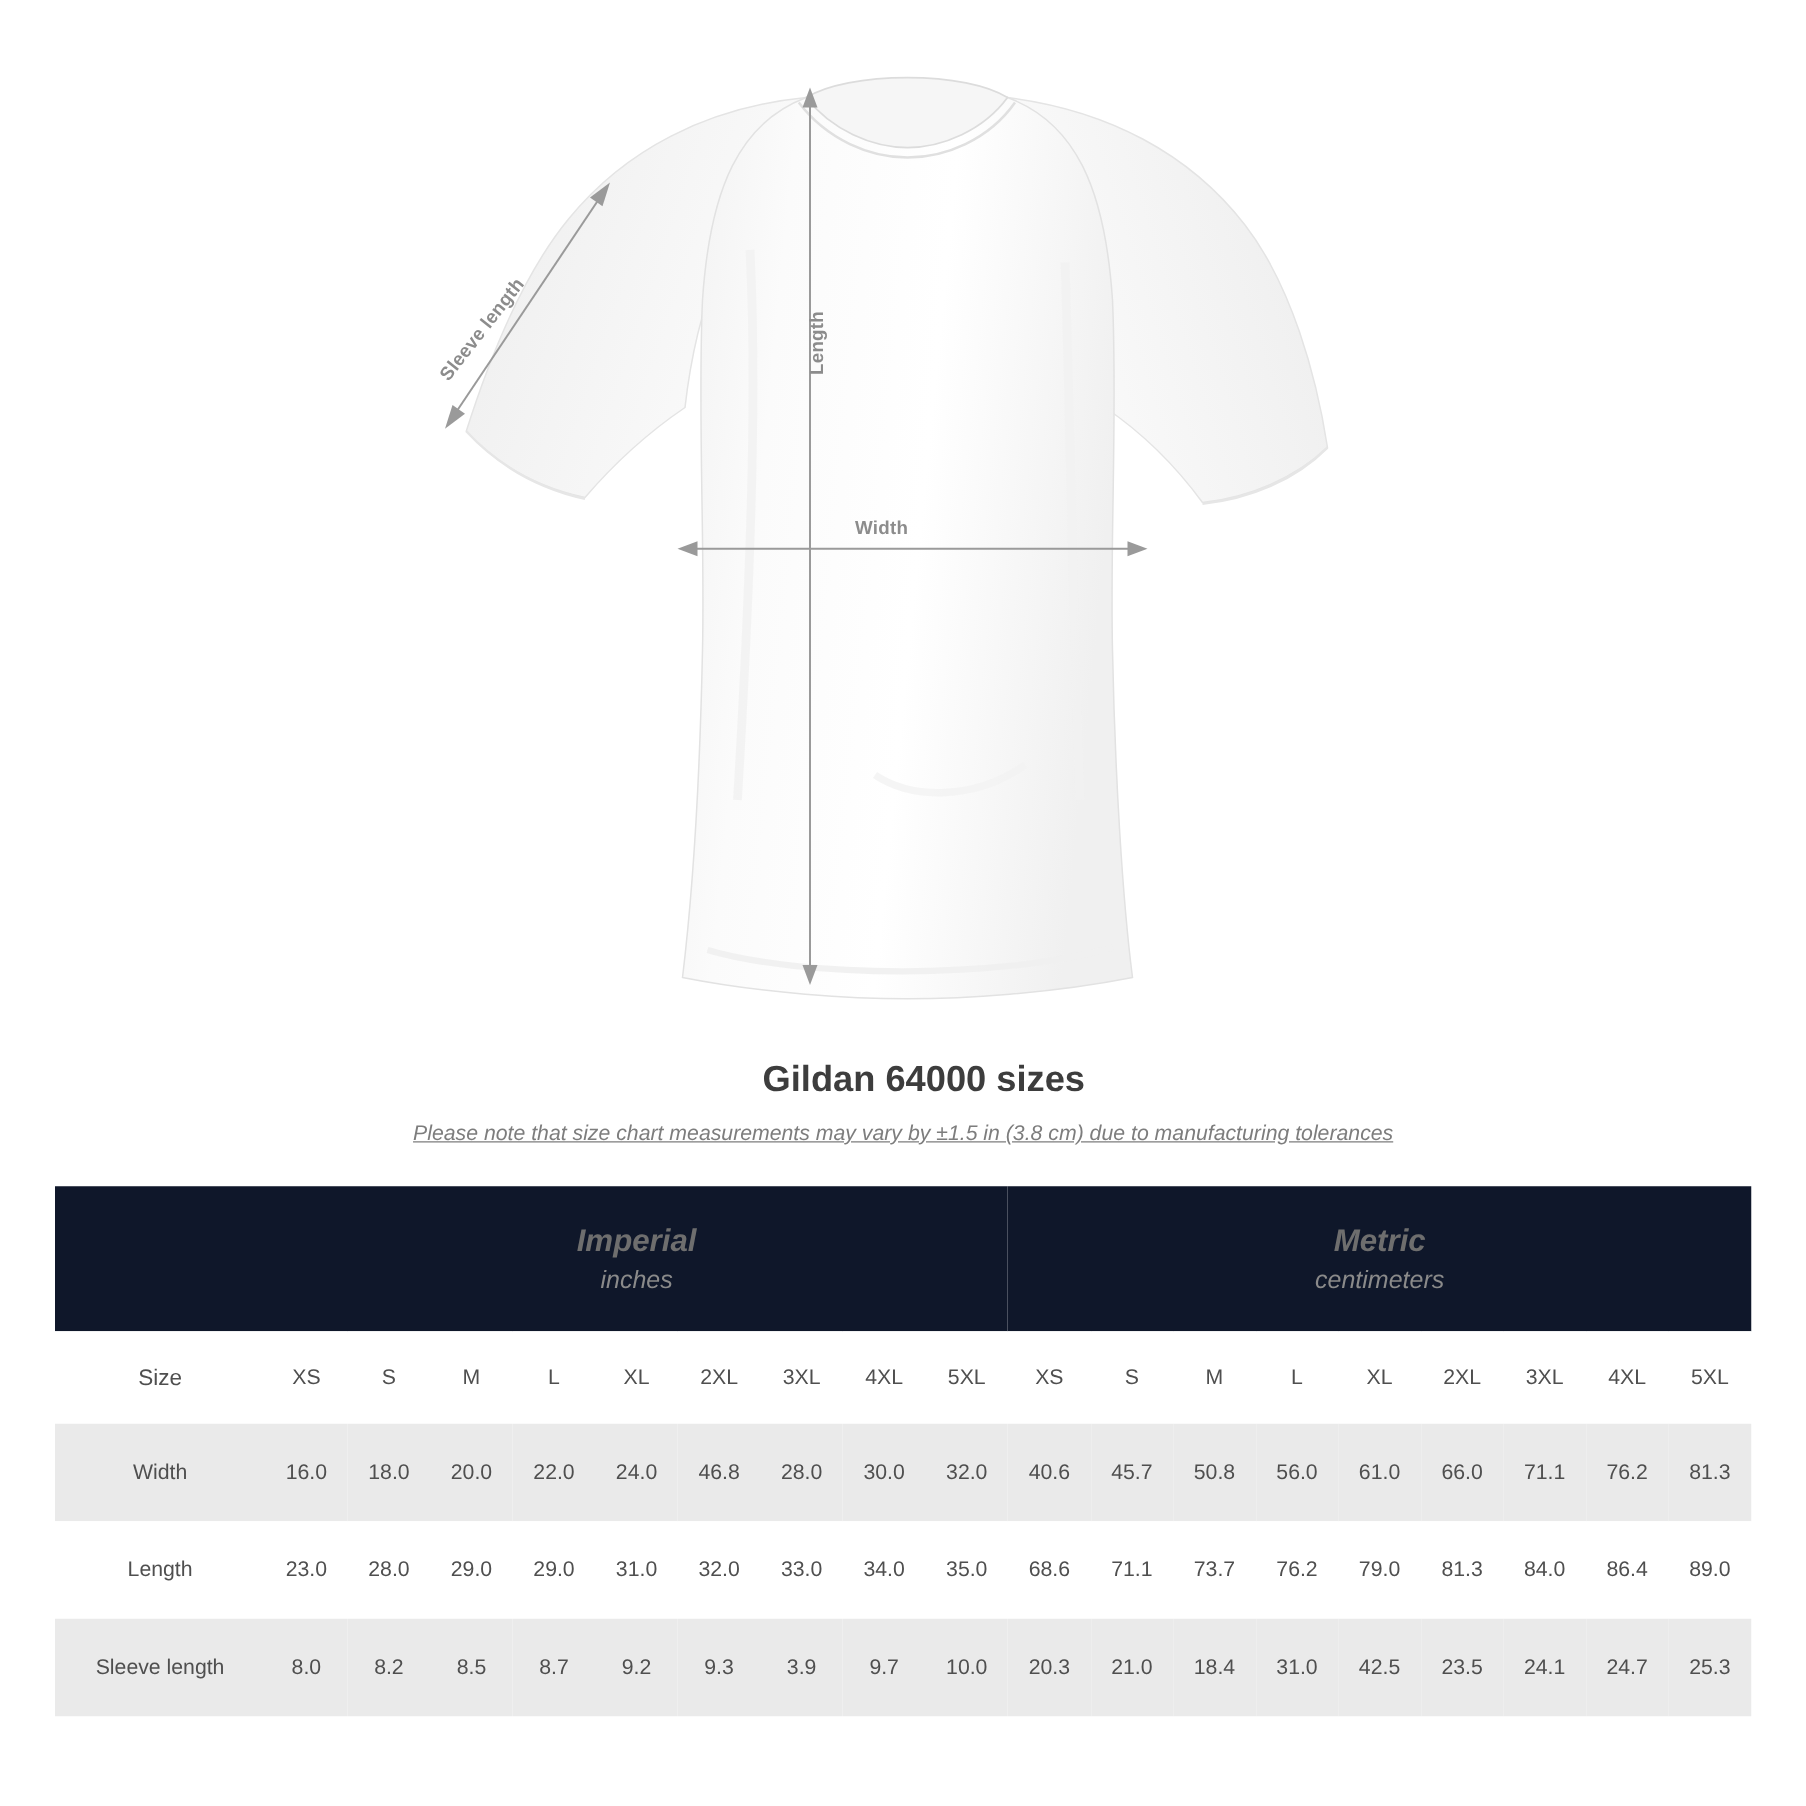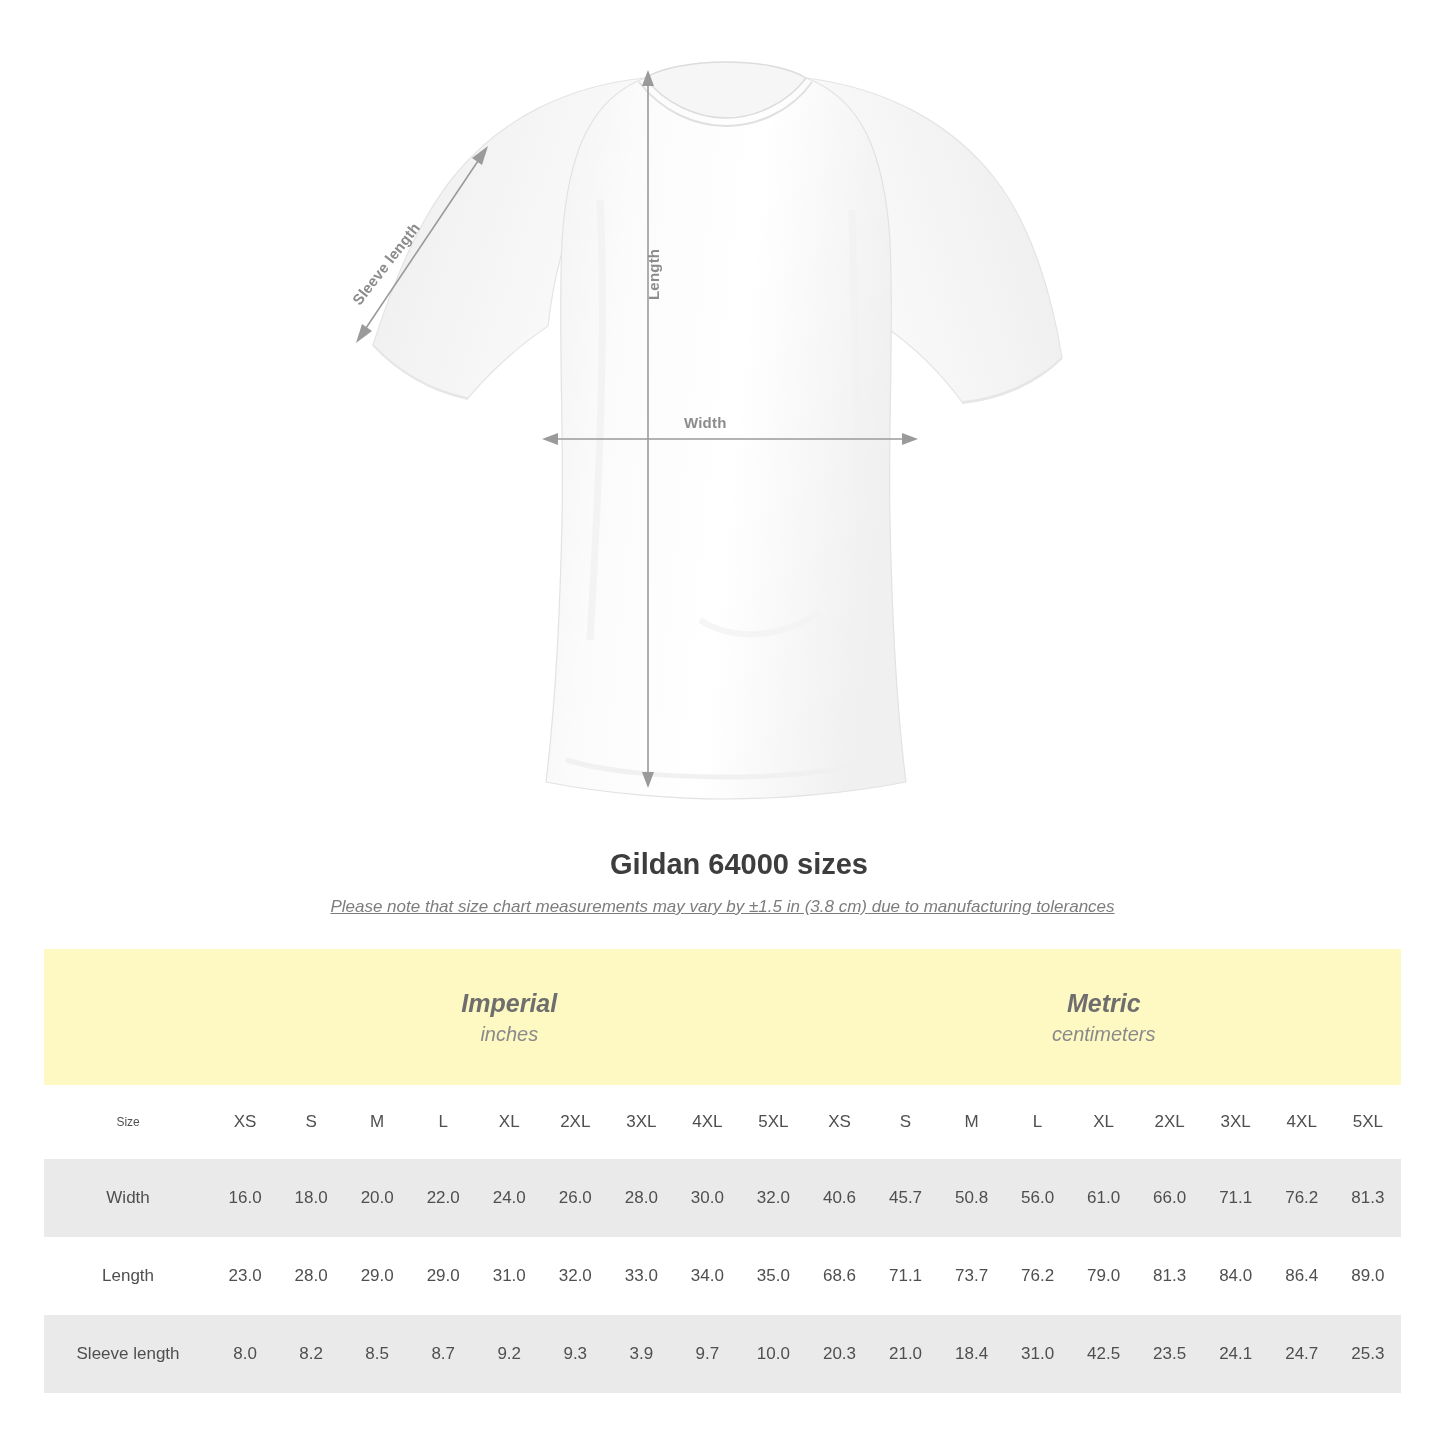--- a/index.html
+++ b/index.html
@@ -88,22 +88,22 @@
     table-layout: fixed;
   }
   table.size-table td, table.size-table th {
     text-align: center;
     font-size: 17px;
     color: #4f4f4f;
     font-weight: normal;
     padding: 0;
   }
   .unit-row td {
-    height: 136px;
-    background: #fef9c3;
+    height: 116px;
+    background: #0f172a;
     vertical-align: middle;
   }
   .unit-name {
     font-size: 25px;
     font-style: italic;
     font-weight: bold;
     color: #6e6e6e;
     line-height: 1.25;
   }
   .unit-sub {
@@ -113,21 +113,21 @@
     margin-top: 4px;
   }
   .head-row td {
     height: 74px;
     background: #ffffff;
     font-weight: bold;
     font-size: 18px;
     color: #3f3f3f;
     vertical-align: middle;
   }
-  .head-row td.rowlabel { font-size: 12px; }
+  .head-row td.rowlabel { font-size: 18px; }
   .data-row td {
     height: 78px;
     vertical-align: middle;
   }
   .data-row.shade td { background: #eaeaea; }
   .data-row.plain td { background: #ffffff; }
   td.rowlabel {
     font-weight: bold;
     font-size: 18px;
     color: #3f3f3f;
@@ -270,21 +270,21 @@
           <td>5XL</td>
         </tr>
 
         <tr class="data-row shade">
           <td class="rowlabel">Width</td>
           <td>16.0</td>
           <td>18.0</td>
           <td>20.0</td>
           <td>22.0</td>
           <td>24.0</td>
-          <td>26.0</td>
+          <td>46.8</td>
           <td>28.0</td>
           <td>30.0</td>
           <td>32.0</td>
           <td>40.6</td>
           <td>45.7</td>
           <td>50.8</td>
           <td>56.0</td>
           <td>61.0</td>
           <td>66.0</td>
           <td>71.1</td>

